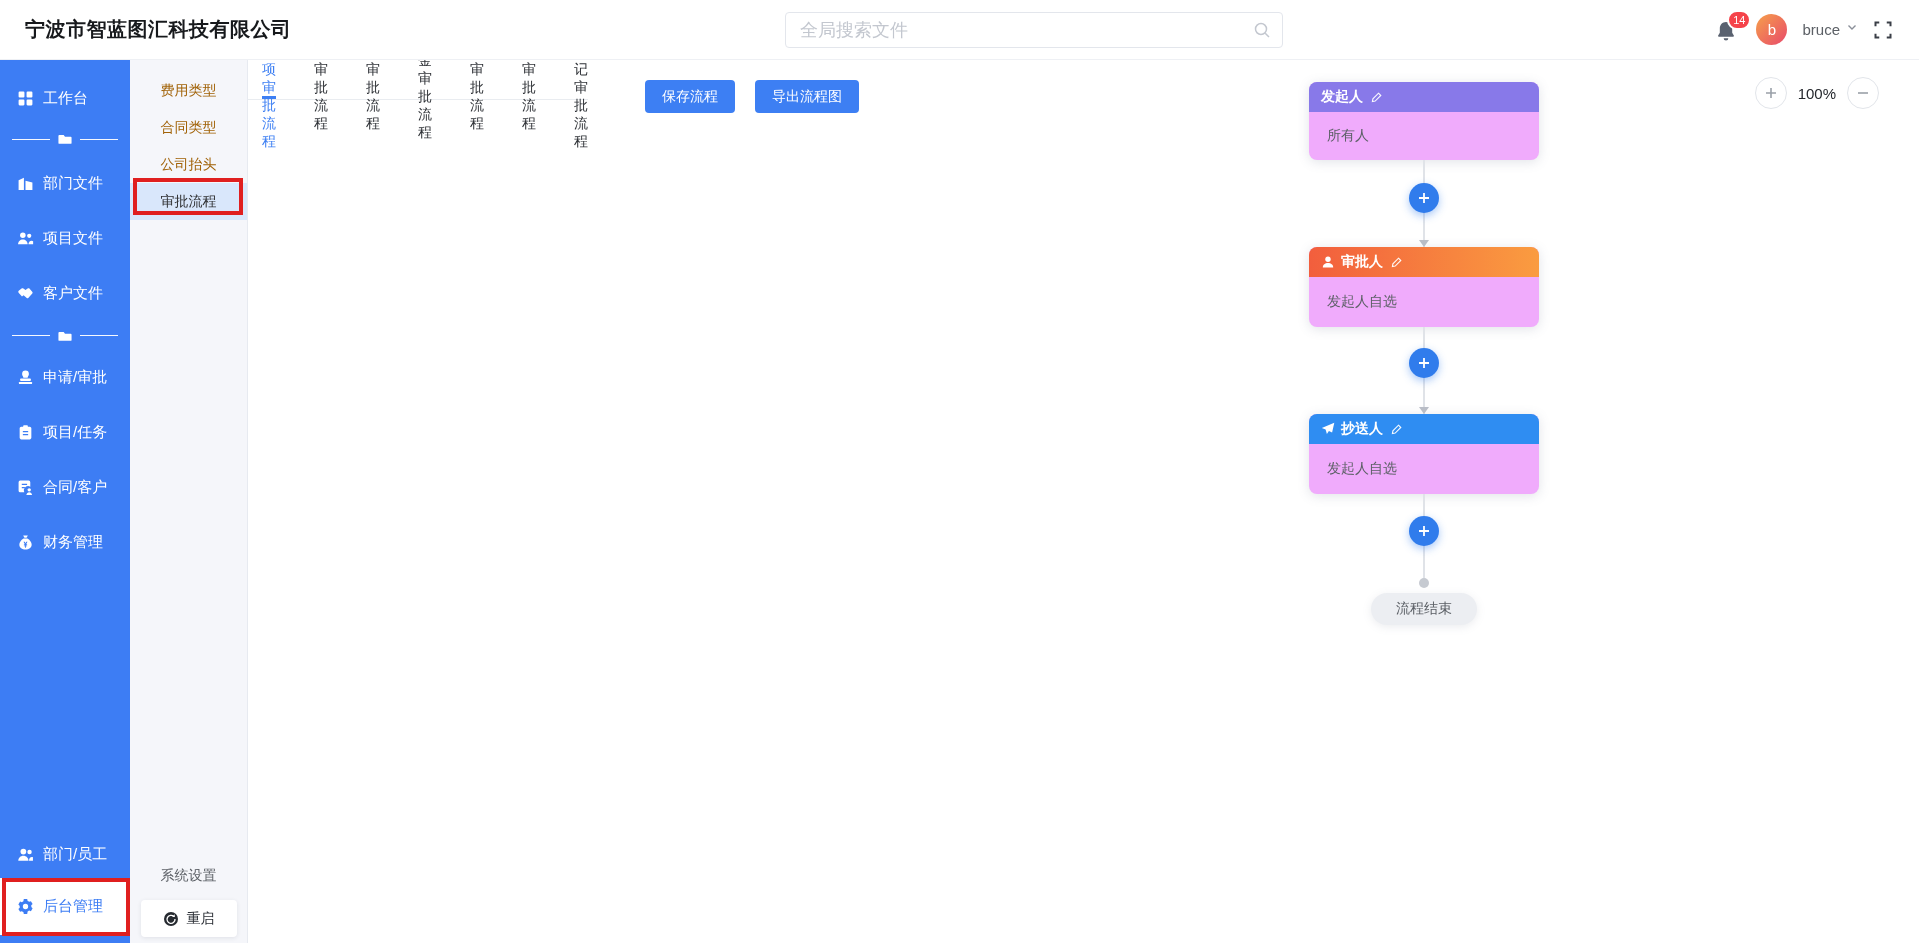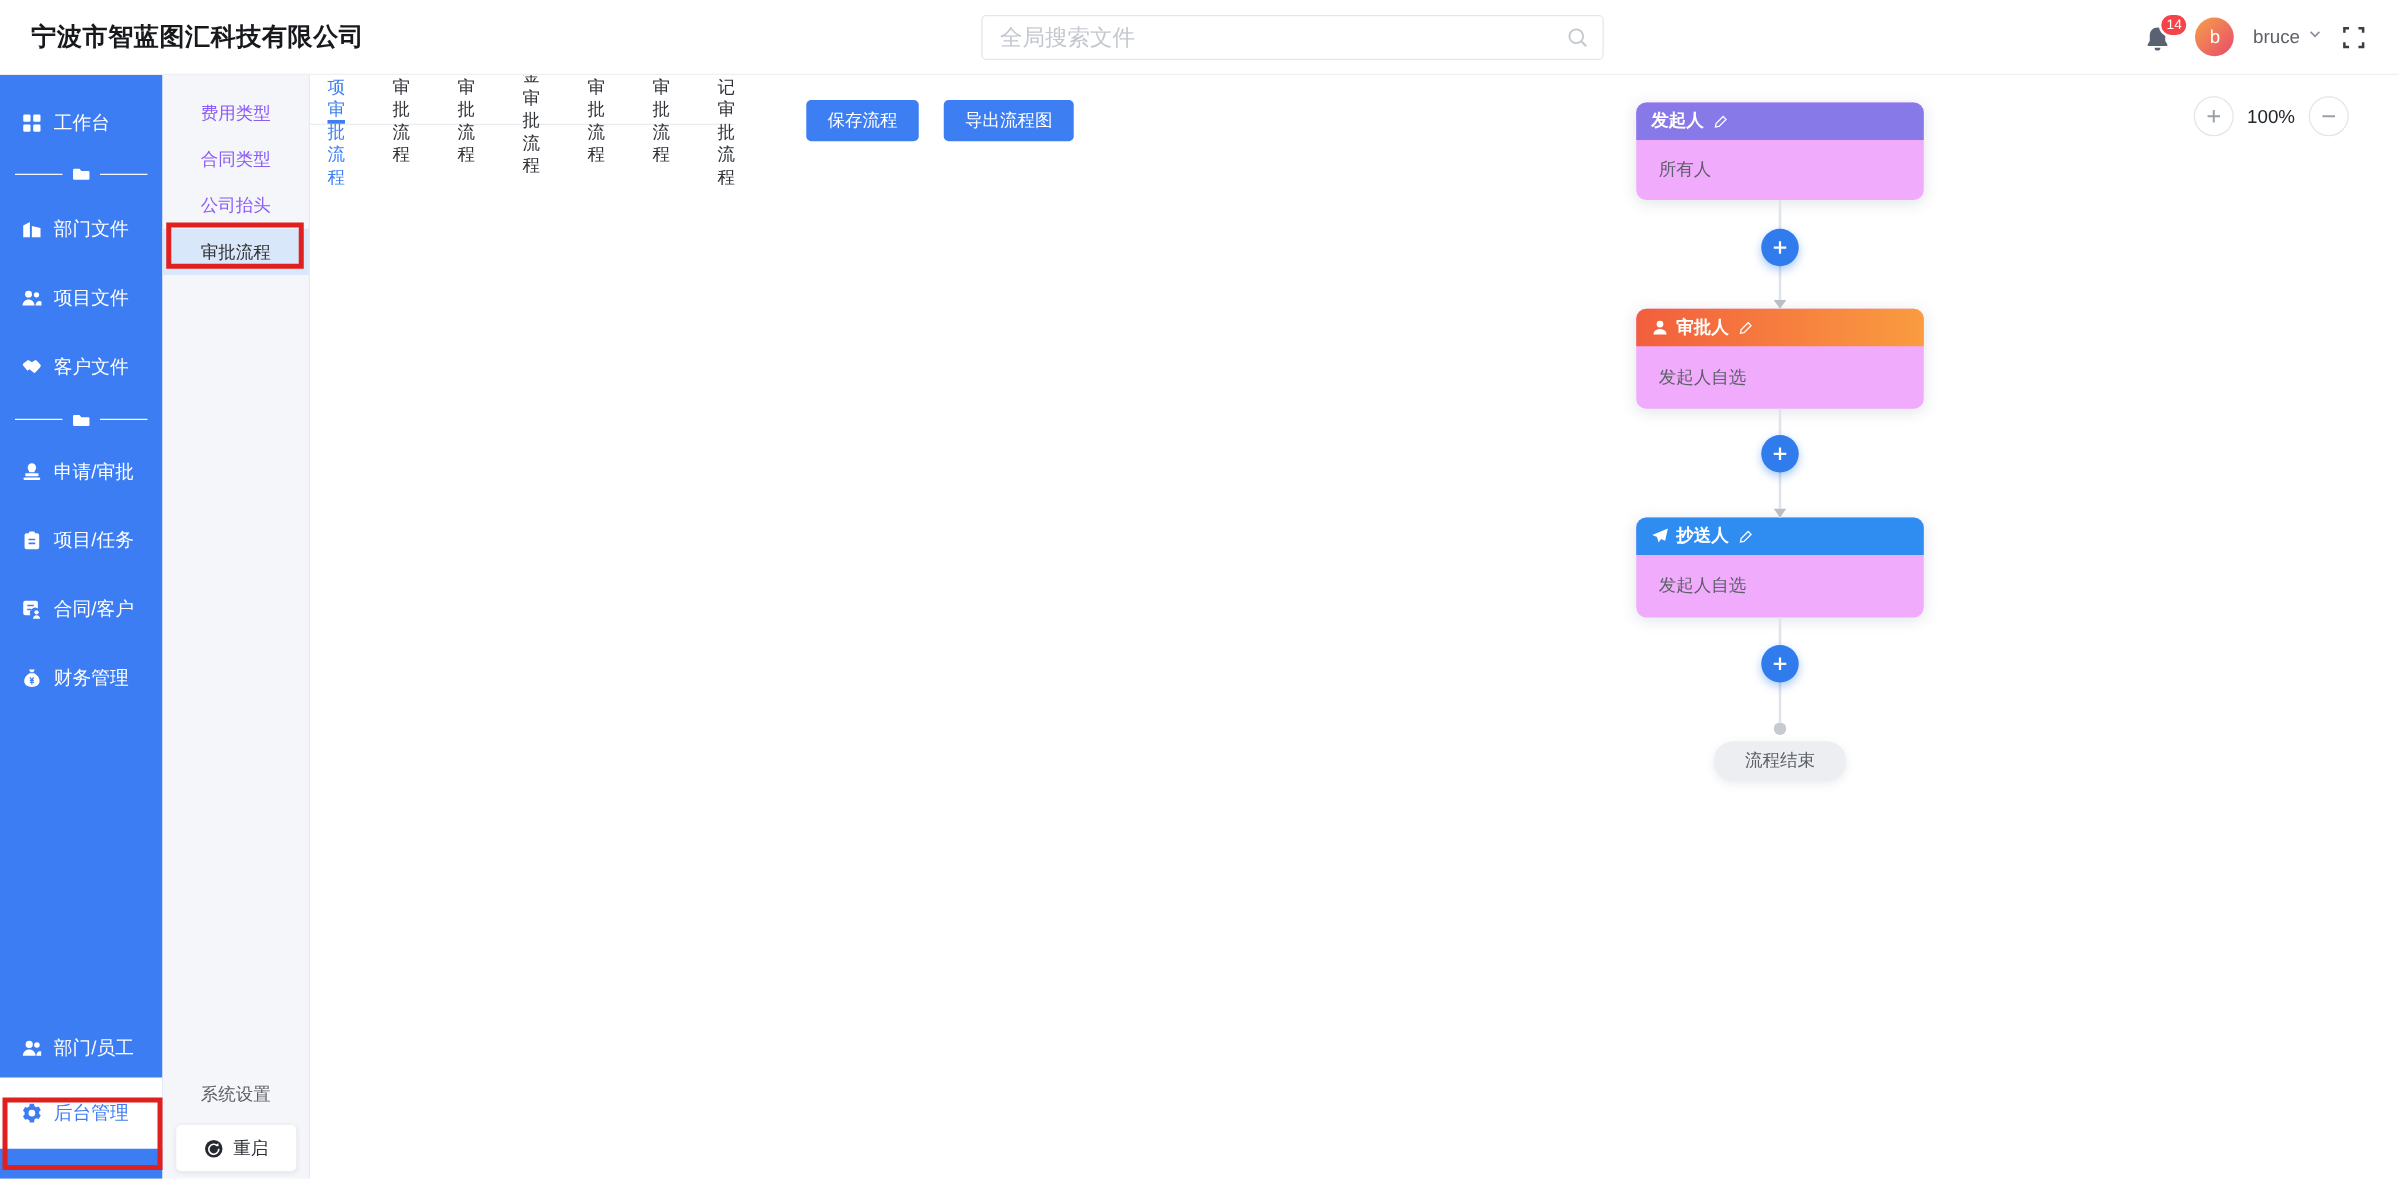--- a/index.html
+++ b/index.html
@@ -28,32 +28,32 @@
 
   
   .sidebar { width:130px; background:#3d7df4; display:flex; flex-direction:column; padding-top:14px; position:relative; flex:0 0 130px; }
   .nav-item { height:55px; display:flex; align-items:center; padding-left:17px; gap:9px; color:#fff; font-size:15px; cursor:pointer; }
   .nav-item.first { height:48px; }
   .nav-item .icon { width:17px; height:17px; flex:0 0 17px; }
   .nav-divider { height:34px; display:flex; align-items:center; padding:0 12px; gap:8px; }
   .nav-divider.second { height:29px; }
   .nav-divider .line { flex:1; height:1px; background:rgba(255,255,255,.95); }
   .nav-divider .icon { width:14px; height:14px; color:#fff; }
-  .sidebar-bottom { margin-top:auto; display:flex; flex-direction:column; padding-bottom:24px; }
+  .sidebar-bottom { margin-top:auto; display:flex; flex-direction:column; padding-bottom:8px; }
   .nav-item.team { height:48px; }
   .nav-item.admin { height:57px; background:#fff; color:#3d7df4; }
 
   
   .anno { position:absolute; border:4px solid #e01f1f; pointer-events:none; z-index:5; }
   .anno-admin { left:2px; bottom:7px; width:128px; height:58px; }
   .anno-approval { left:3px; top:118px; width:110px; height:37px; }
 
   
   .subsidebar { width:118px; background:#f5f6fa; border-right:1px solid #e7eaf0; display:flex; flex-direction:column; padding-top:12px; position:relative; flex:0 0 118px; }
-  .sub-item { height:37px; display:flex; align-items:center; justify-content:center; font-size:14px; color:#8b5cf6; cursor:pointer; }
+  .sub-item { height:37px; display:flex; align-items:center; justify-content:center; font-size:14px; color:#a16207; cursor:pointer; }
   .sub-item.active { background:#d9e7fb; color:#303133; }
   .subsidebar-bottom { margin-top:auto; display:flex; flex-direction:column; align-items:center; padding-bottom:6px; }
   .settings-label { font-size:14px; color:#5c6066; margin-bottom:15px; }
   .restart-btn { width:96px; height:37px; background:#fff; border:none; border-radius:4px; box-shadow:0 1px 4px rgba(40,50,70,.10); display:flex; align-items:center; justify-content:center; gap:8px; font-size:14px; color:#2b2f36; cursor:pointer; font-family:inherit; }
   .restart-btn svg { width:16px; height:16px; }
 
   
   .main { flex:1; display:flex; flex-direction:row; background:#fff; min-width:0; }
   .tabbar { height:40px; border-bottom:1px solid #e9ecf0; display:flex; align-items:stretch; gap:38px; padding-left:14px; flex:0 0 40px; }
   .tab { display:flex; align-items:center; font-size:14px; color:#2f3237; cursor:pointer; border-bottom:3px solid transparent; padding-top:2px; }

